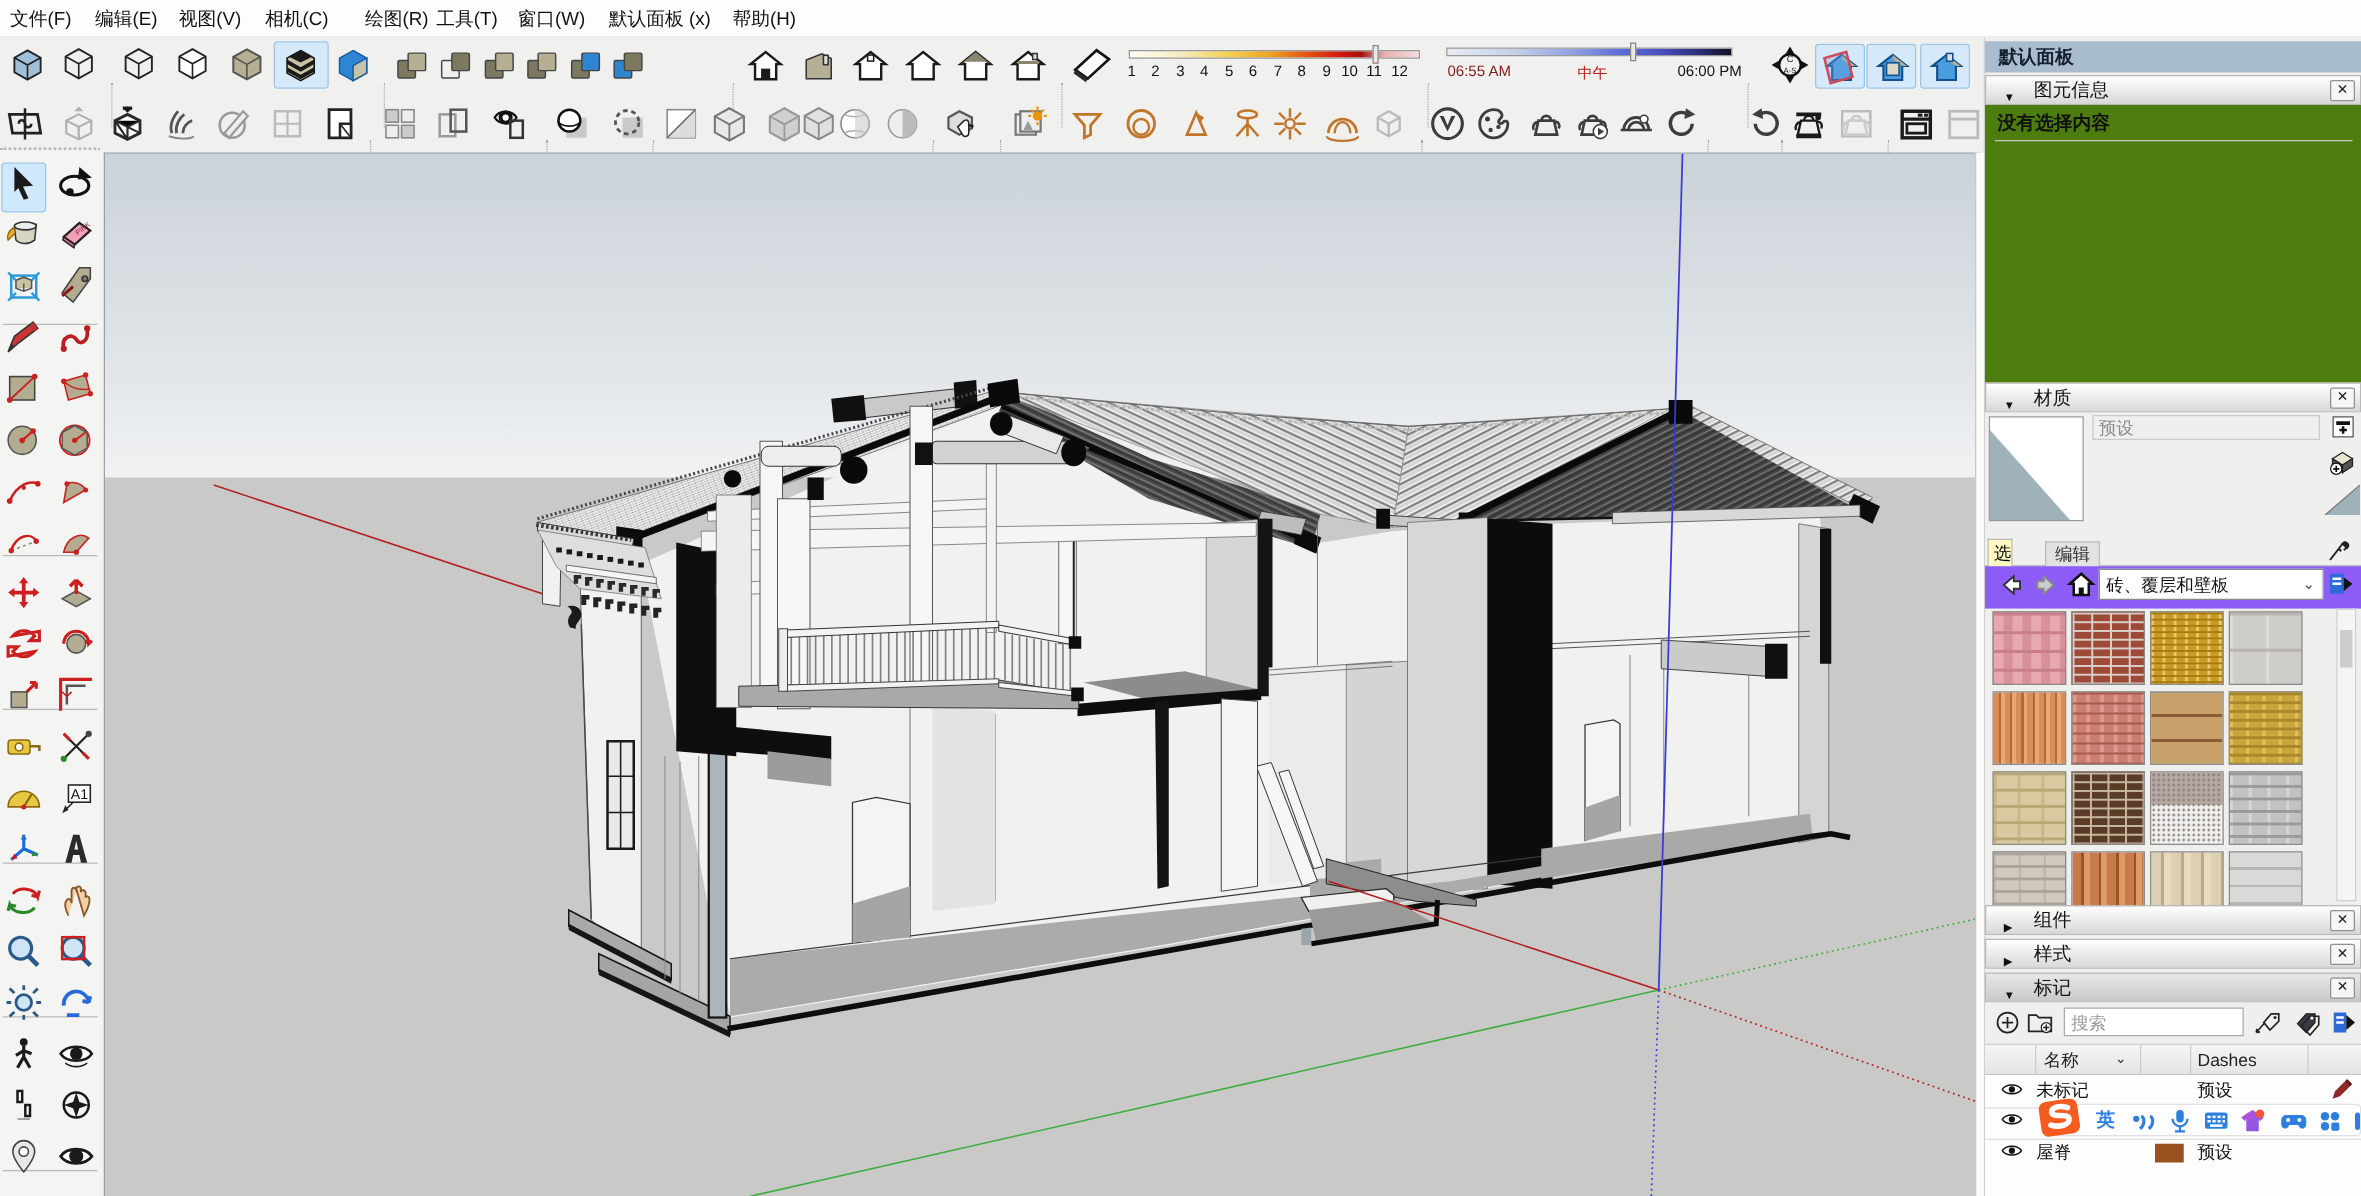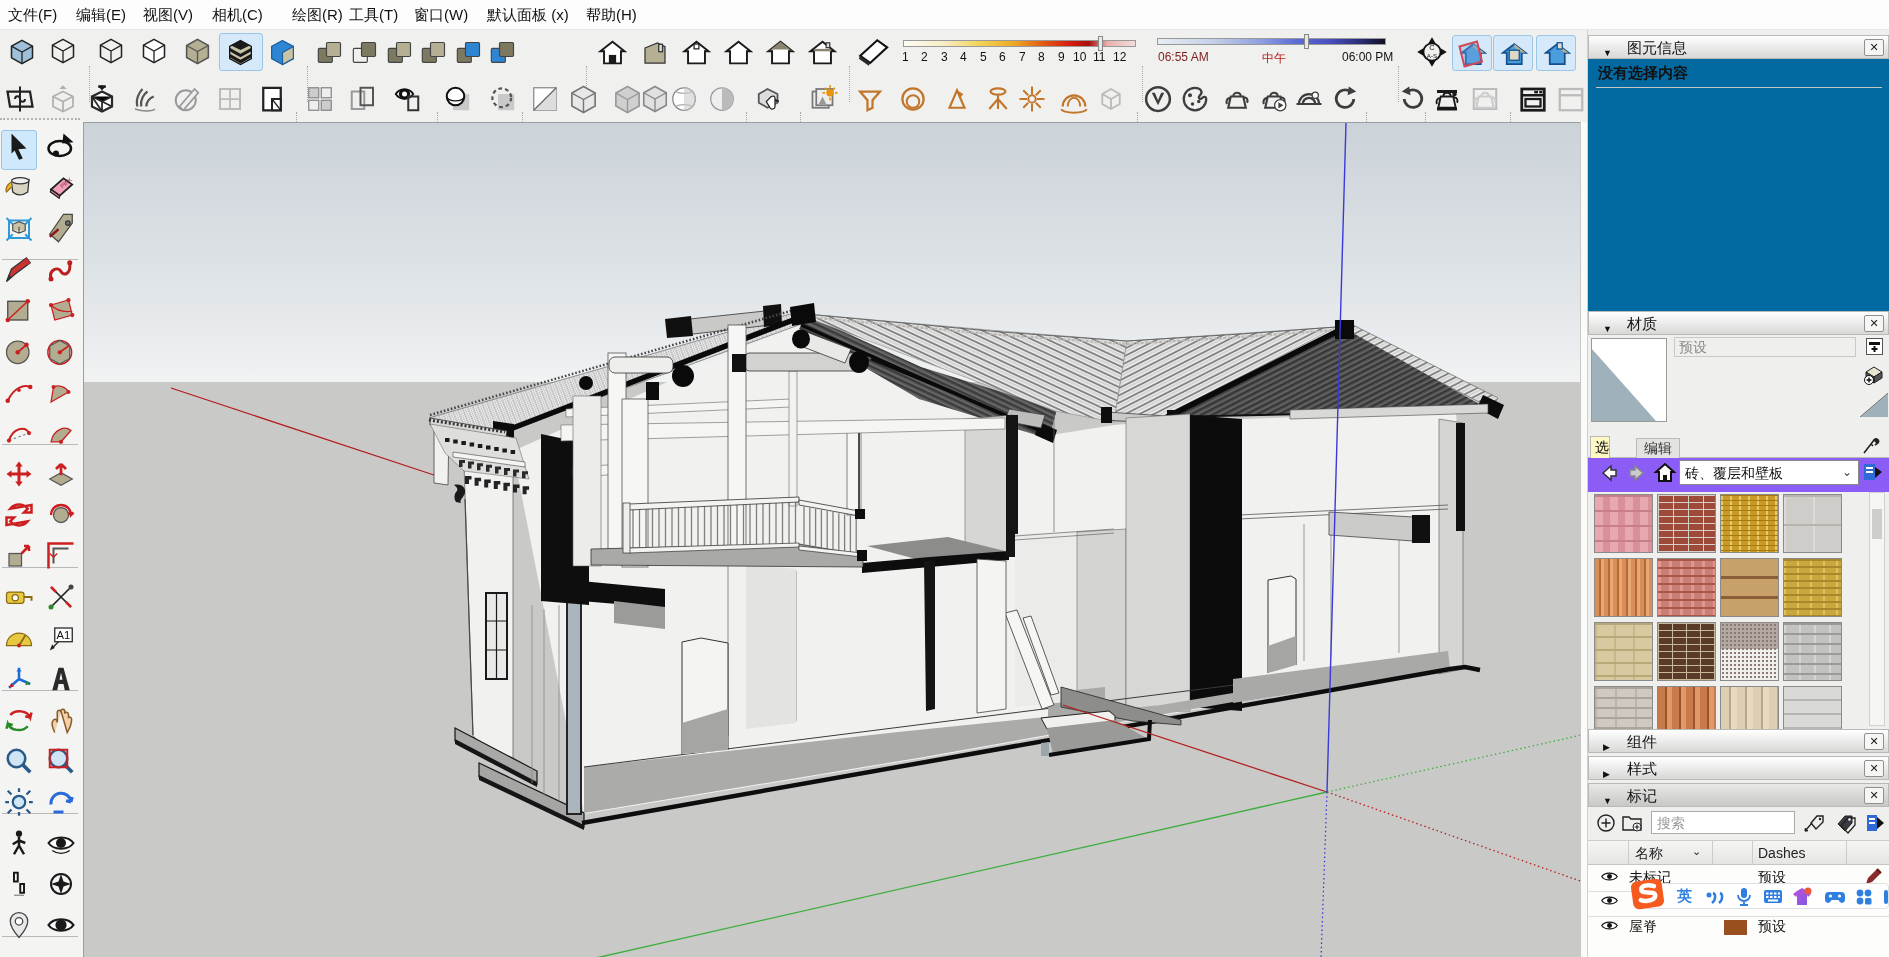--- a/index.html
+++ b/index.html
@@ -722,27 +722,28 @@
       <path d="M1062,704 L1326,791" stroke="#b41f1f" stroke-width="1.3" fill="none"></path>
       <path d="M1326,791 L1585,882" stroke="#b41f1f" stroke-width="1.3" stroke-dasharray="1.5 2.8" fill="none"></path>
       <path d="M1326,791 L595,957" stroke="#3fae3f" stroke-width="1.3" fill="none"></path>
       <path d="M1326,791 L1585,733" stroke="#3fae3f" stroke-width="1.3" stroke-dasharray="1.5 2.8" fill="none"></path>
       <path d="M1345,122 L1326,791" stroke="#3a3ad8" stroke-width="1.4" fill="none"></path>
       <path d="M1326,791 L1320,957" stroke="#3a3ad8" stroke-width="1.3" stroke-dasharray="1.5 2.8" fill="none"></path>
     </svg>
   </div>
 <div id="panel">
     <div style="height:3px"></div>
+    <div class="ptitle">默认面板</div>
     <div style="height:2px"></div>
     <div class="phead">
       <span class="tri">▼</span>
       <span class="lbl">图元信息</span>
       <span class="xbtn">✕</span>
     </div>
-    <div style="position:relative;height:252px;background:#0369a1">
+    <div style="position:relative;height:222px;background:#4d7c0f">
       <div style="position:absolute;left:10px;top:5px;font-size:15px;font-weight:bold;color:#111">没有选择内容</div>
       <div style="position:absolute;left:8px;top:28px;width:286px;border-top:1px solid #c5c5c4"></div>
     </div>
     <div class="phead">
       <span class="tri">▼</span>
       <span class="lbl">材质</span>
       <span class="xbtn">✕</span>
     </div>
     <div style="position:relative;height:99px;background:#efefee">
       <div style="position:absolute;left:3px;top:3px;width:76px;height:84px;background:#fff;border:1px solid #9a9a9a"><svg width="74" height="82">

